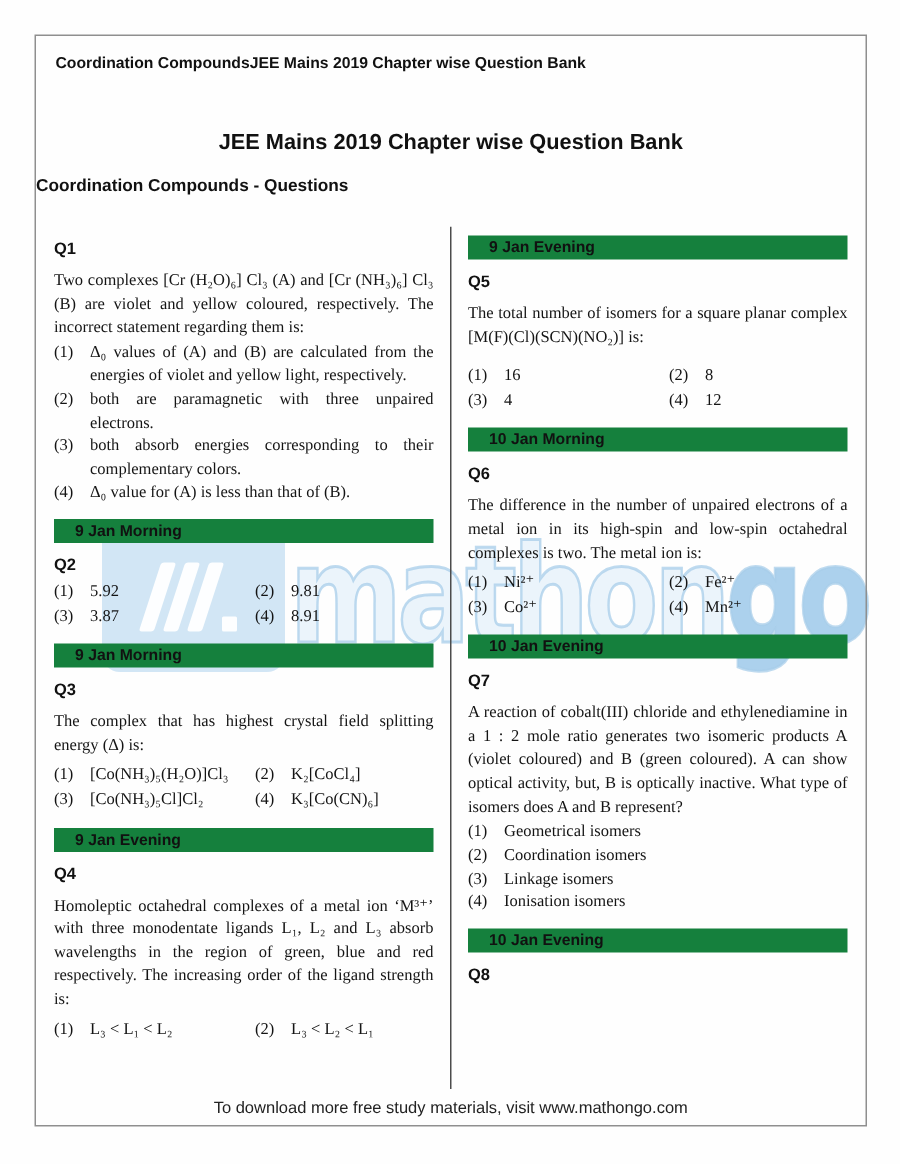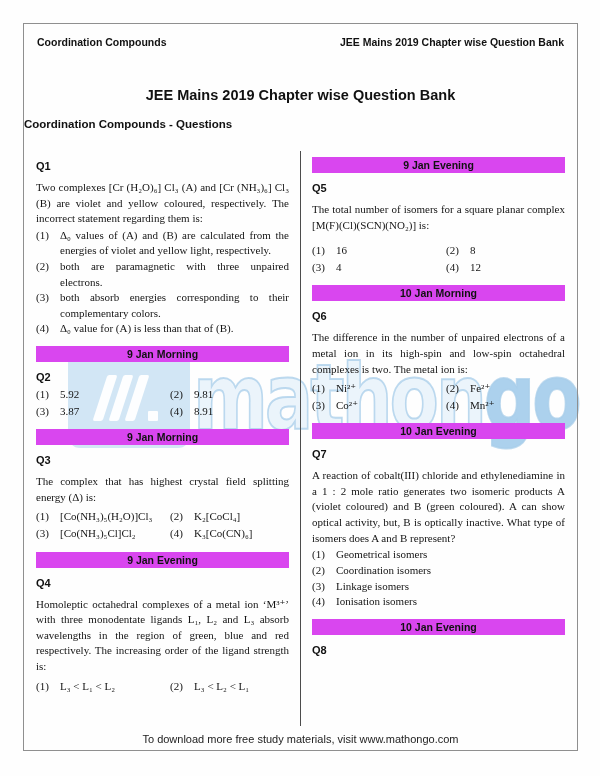--- a/index.html
+++ b/index.html
@@ -31,36 +31,36 @@
   }
   .wm-text .wm-dark{color:rgba(151,198,232,0.80);}
 
   
   .frame{
     position:absolute;left:23px;top:23px;width:553px;height:726px;
     border:1px solid #8f8f8f;z-index:1;
   }
   .hdr{
     position:absolute;top:12px;left:13px;right:13px;
-    display:flex;justify-content:space-between;
+    display:flex;justify-content:flex-start;
     font-weight:bold;font-size:10.5px;
   }
   .title{position:absolute;top:63px;left:0;right:0;text-align:center;
     font-weight:bold;font-size:14.5px;}
   .subtitle{position:absolute;top:94px;left:0;right:0;text-align:left;
     font-weight:bold;font-size:11.5px;}
 
   .cols{position:absolute;top:127px;left:0;right:0;bottom:24px;
     display:flex;overflow:hidden;}
   .col{box-sizing:border-box;}
   .col-left{width:277px;border-right:1px solid #4c4c4c;padding:0 11px 0 12px;}
   .col-right{flex:1;padding:0 12px 0 11px;}
 
   .banner{
-    background:#d946ef;text-align:center;font-weight:bold;font-size:10.5px;
+    background:#15803d;text-align:left;font-weight:bold;font-size:10.5px;
     padding:2px 14px;margin:9px 0 2px;color:#111;
   }
   .col-right .banner.first{margin-top:6px;}
 
   .q-label{font-weight:bold;font-size:11px;margin-top:9px;}
   .serif, .q-body{
     font-family:"Liberation Serif","DejaVu Serif",serif;
     font-size:11px;line-height:1.42;color:#141414;
   }
   .q-body{text-align:justify;margin-top:8px;}

